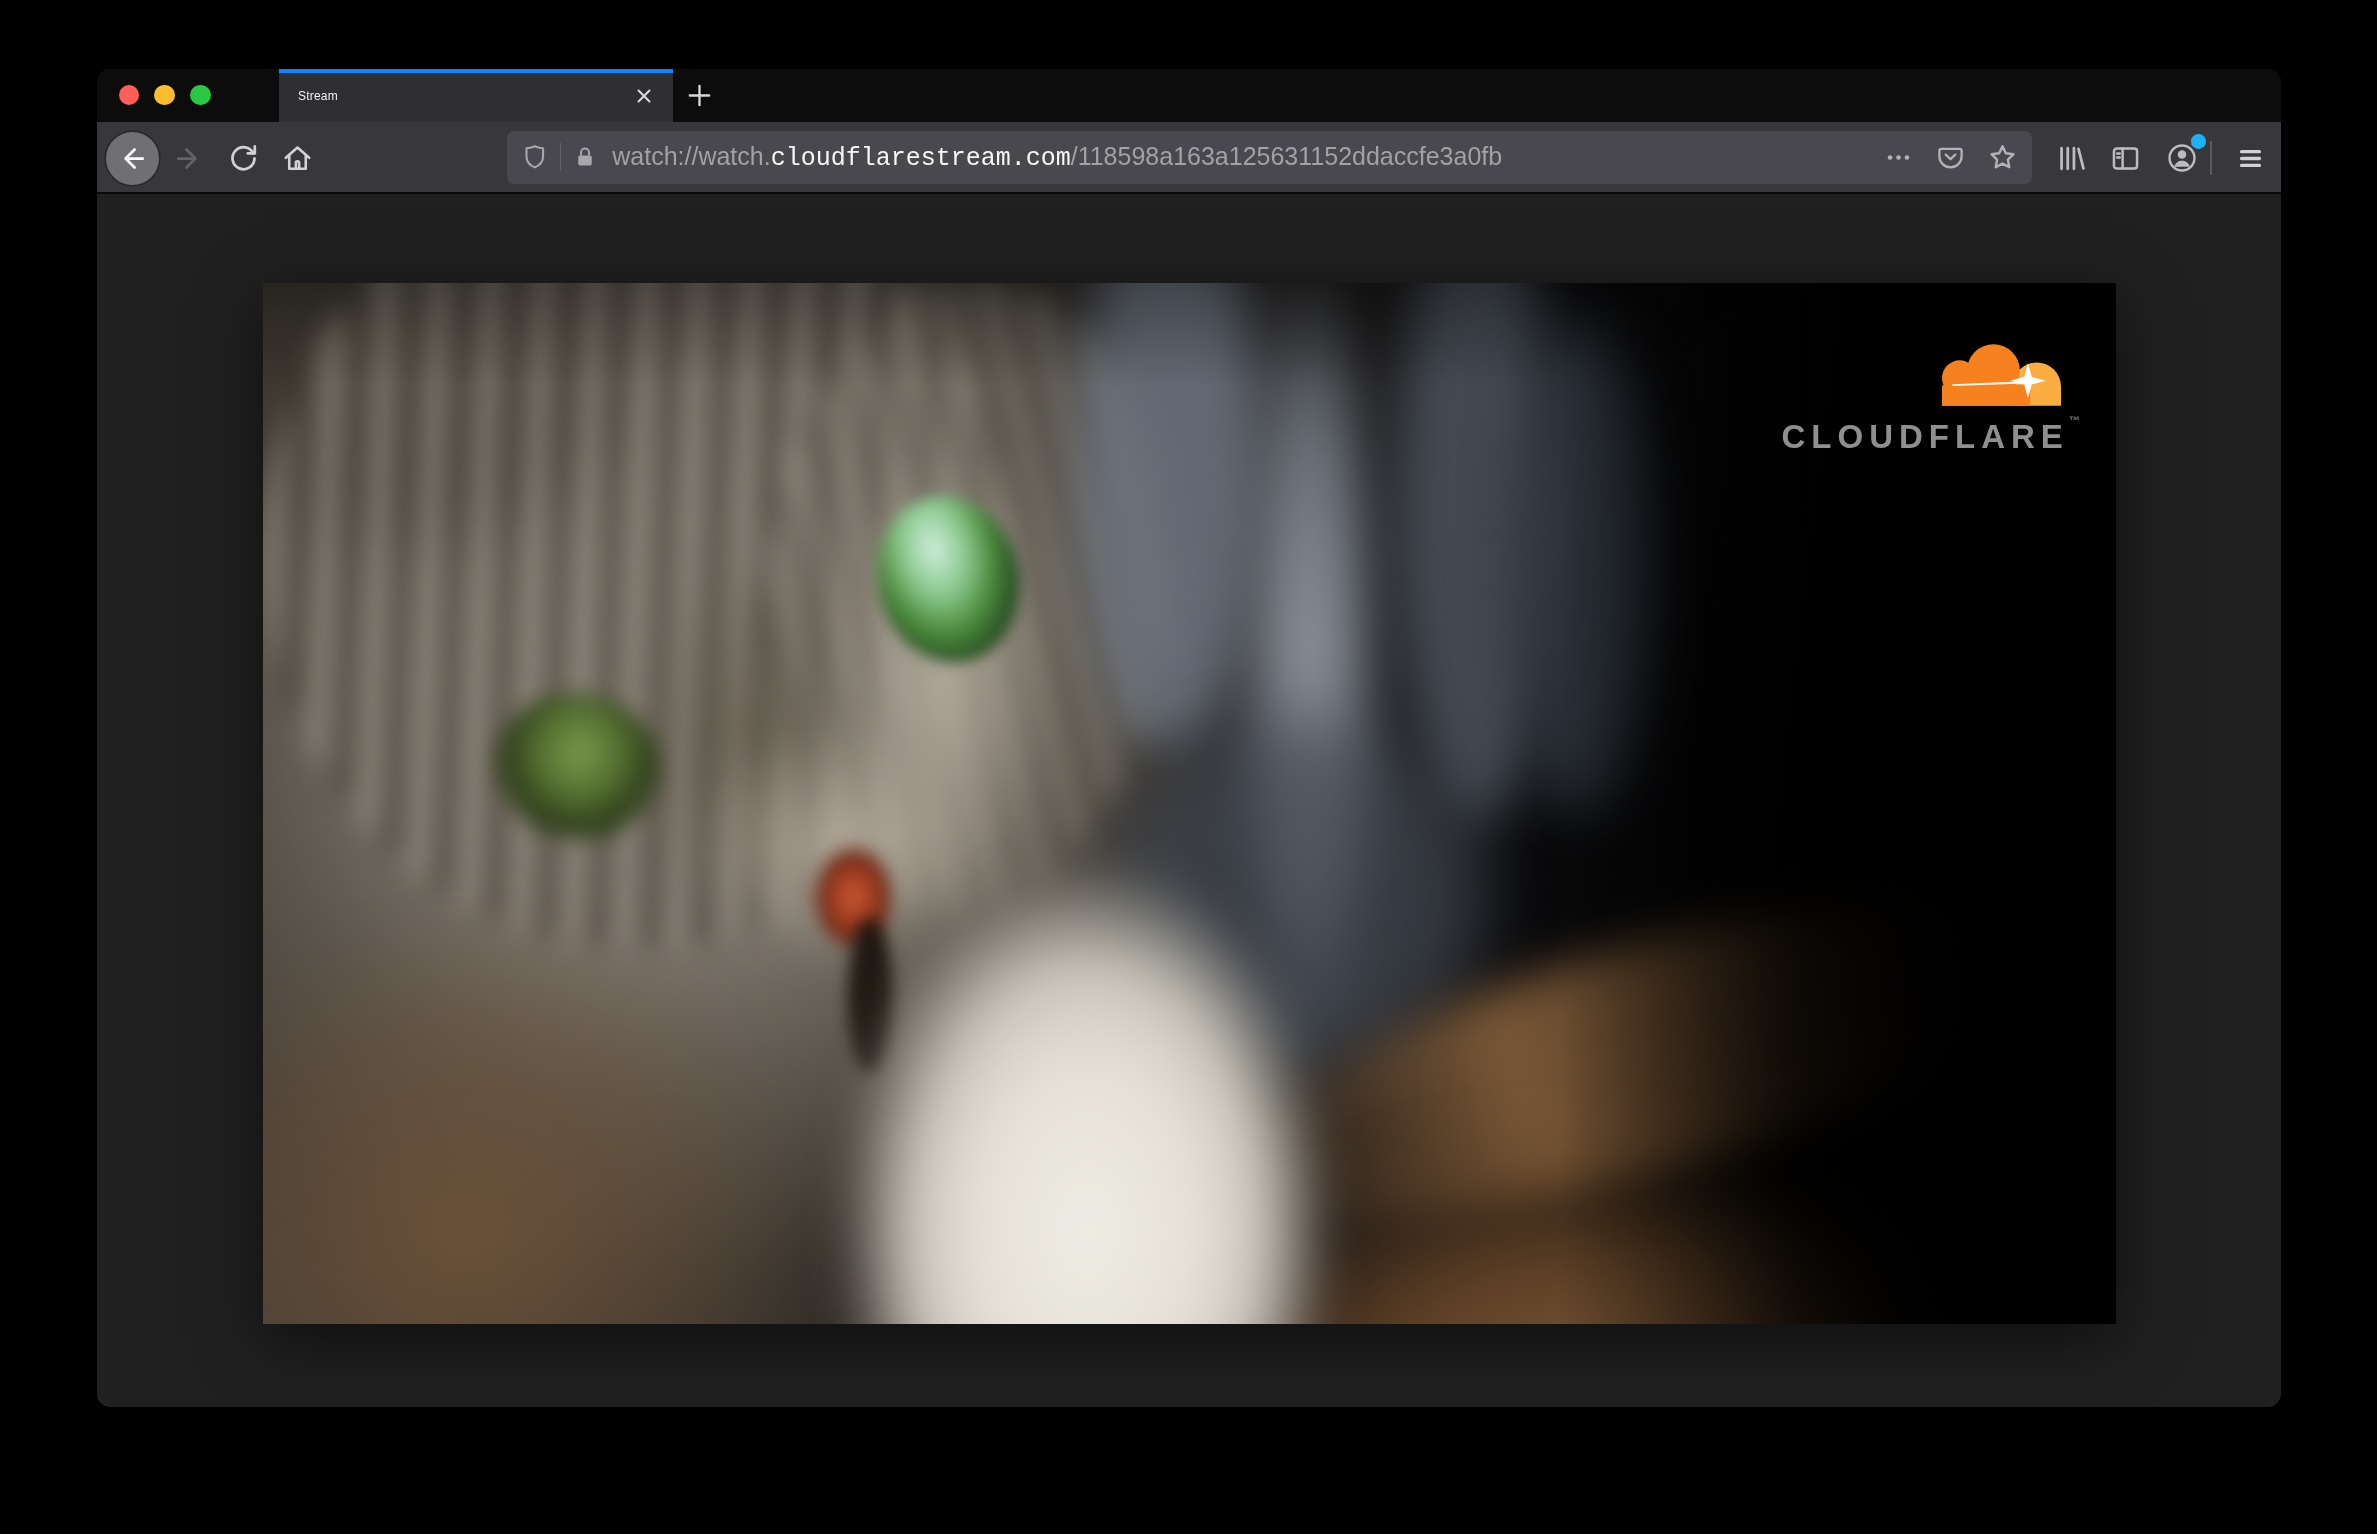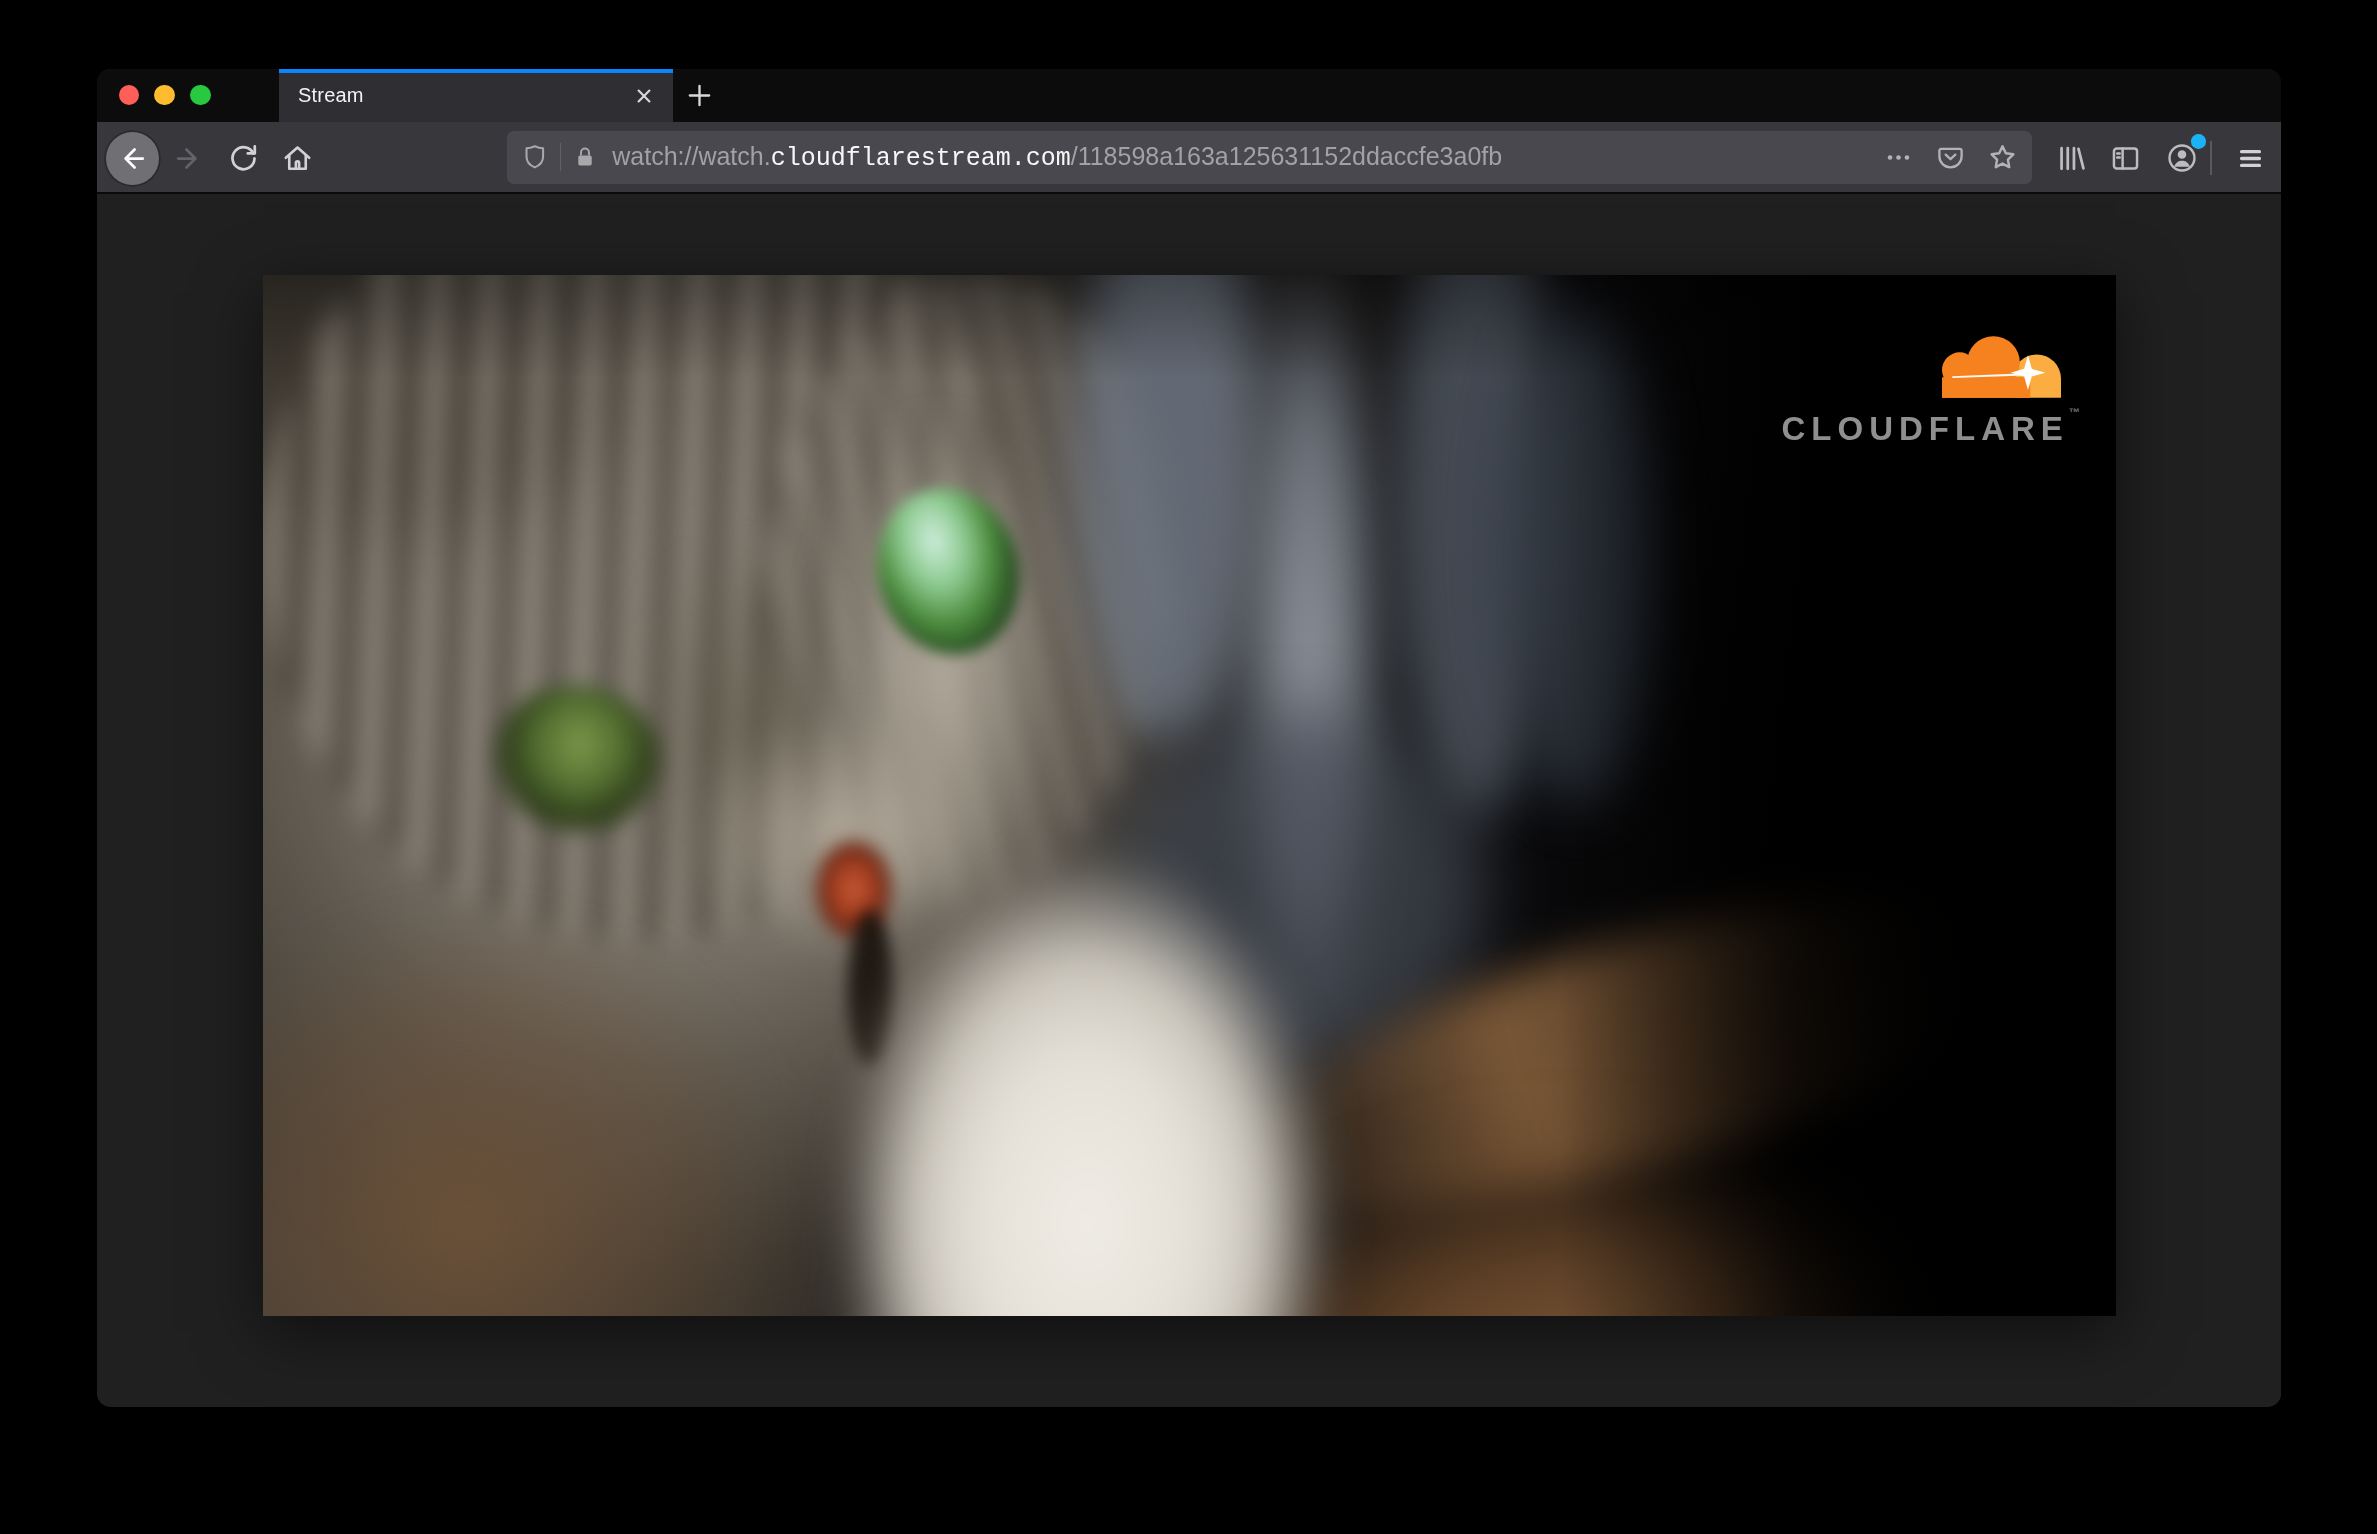--- a/index.html
+++ b/index.html
@@ -15,21 +15,21 @@
   
   .titlebar { position:relative; height:53px; background:#0c0c0d; }
   .tl { position:absolute; top:15.5px; width:20.7px; height:20.7px; border-radius:50%; }
   .tl.red    { left:21.6px;  background:#ff5f57; }
   .tl.yellow { left:57px;  background:#febc2e; }
   .tl.green  { left:93px; background:#28c840; }
 
   .tab { position:absolute; left:182px; top:0; width:394px; height:53px;
          background:#2f2f33; display:flex; align-items:center; }
   .tab-accent { position:absolute; left:0; top:0; width:100%; height:4.3px; background:#0a84ff; }
-  .tab-title { margin-left:19px; font-size:20px; color:#f2f2f4; letter-spacing:0.2px;
+  .tab-title { margin-left:19px; font-size:12px; color:#f2f2f4; letter-spacing:0.2px;
                white-space:nowrap; overflow:hidden; flex:1; }
   .tab-close { width:34px; height:34px; margin-right:12px; display:flex;
                align-items:center; justify-content:center; border-radius:5.2px; }
   .newtab { position:absolute; left:576px; top:8.6px; width:53px; height:36px;
             display:flex; align-items:center; justify-content:center; border-radius:5.2px; }
 
   
   .navbar { position:relative; height:72px; background:#38373c; border-bottom:2.6px solid #0a0a0b; }
   .nav-btn { position:absolute; top:9.5px; width:53px; height:53px; border-radius:50%;
              display:flex; align-items:center; justify-content:center; }
@@ -51,21 +51,21 @@
   .tb-right { position:absolute; top:9.5px; width:53px; height:53px; display:flex;
               align-items:center; justify-content:center; border-radius:5.2px; }
   .lib  { left:1947px; } .side { left:2002px; } .acct { left:2058px; position:absolute; }
   .menu { left:2127px; }
   .tb-sep { position:absolute; left:2113px; top:19px; width:1.7px; height:34px; background:#5a595f; }
   .fxa-dot { position:absolute; left:36px; top:2.6px; width:14.7px; height:14.7px;
              border-radius:50%; background:#1cb2f5; }
 
   
   .content { position:relative; height:1210px; background:#202021; }
-  .video { position:relative; width:1853px; height:1041px; margin:0 auto; top:81px;
+  .video { position:relative; width:1853px; height:1041px; margin:8px auto; top:81px;
            background:#06060a; overflow:hidden; box-shadow:0 15.5px 60px rgba(0,0,0,.55); }
 
   .cat, .cat div { position:absolute; }
   .cat { inset:0; }
   .blob { border-radius:50%; }
   .base { inset:0; background:linear-gradient(97deg,#474139 0%,#3a352e 30%,#23211f 48%,
           #0a0a0c 66%,#000 82%); }
   .headgray { left:-10%; top:-15%; width:62%; height:112%;
     background:radial-gradient(closest-side,#8f887d 0%,#7b746a 40%,#5a544b 70%,rgba(74,68,60,0) 100%);
     filter:blur(34px); }

